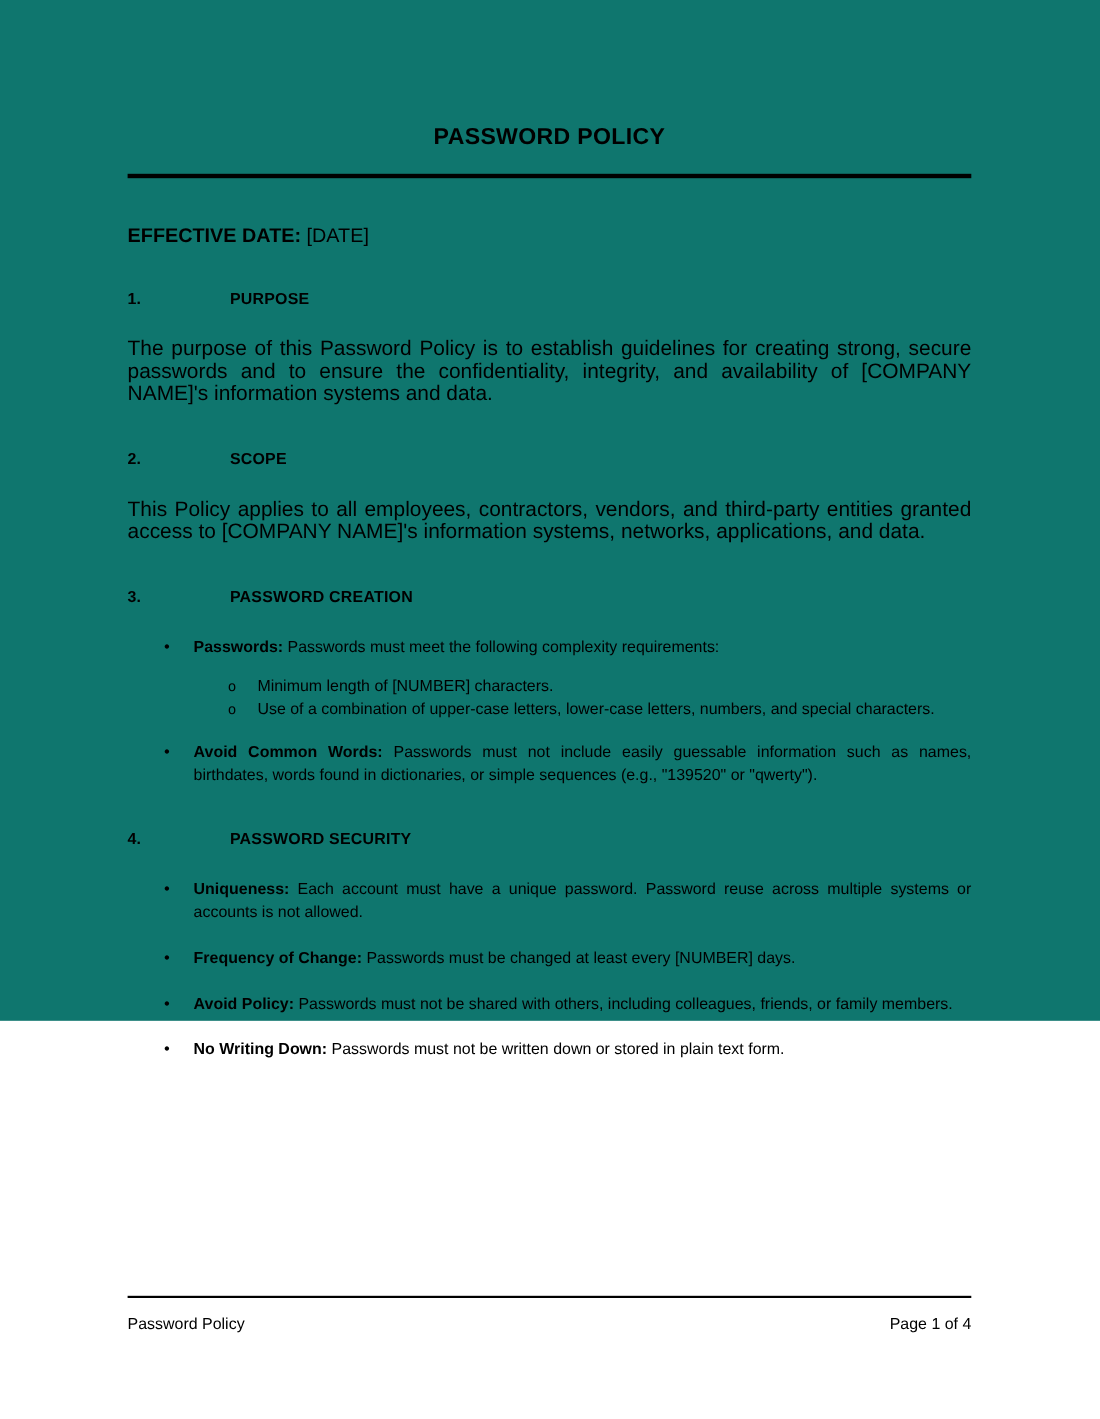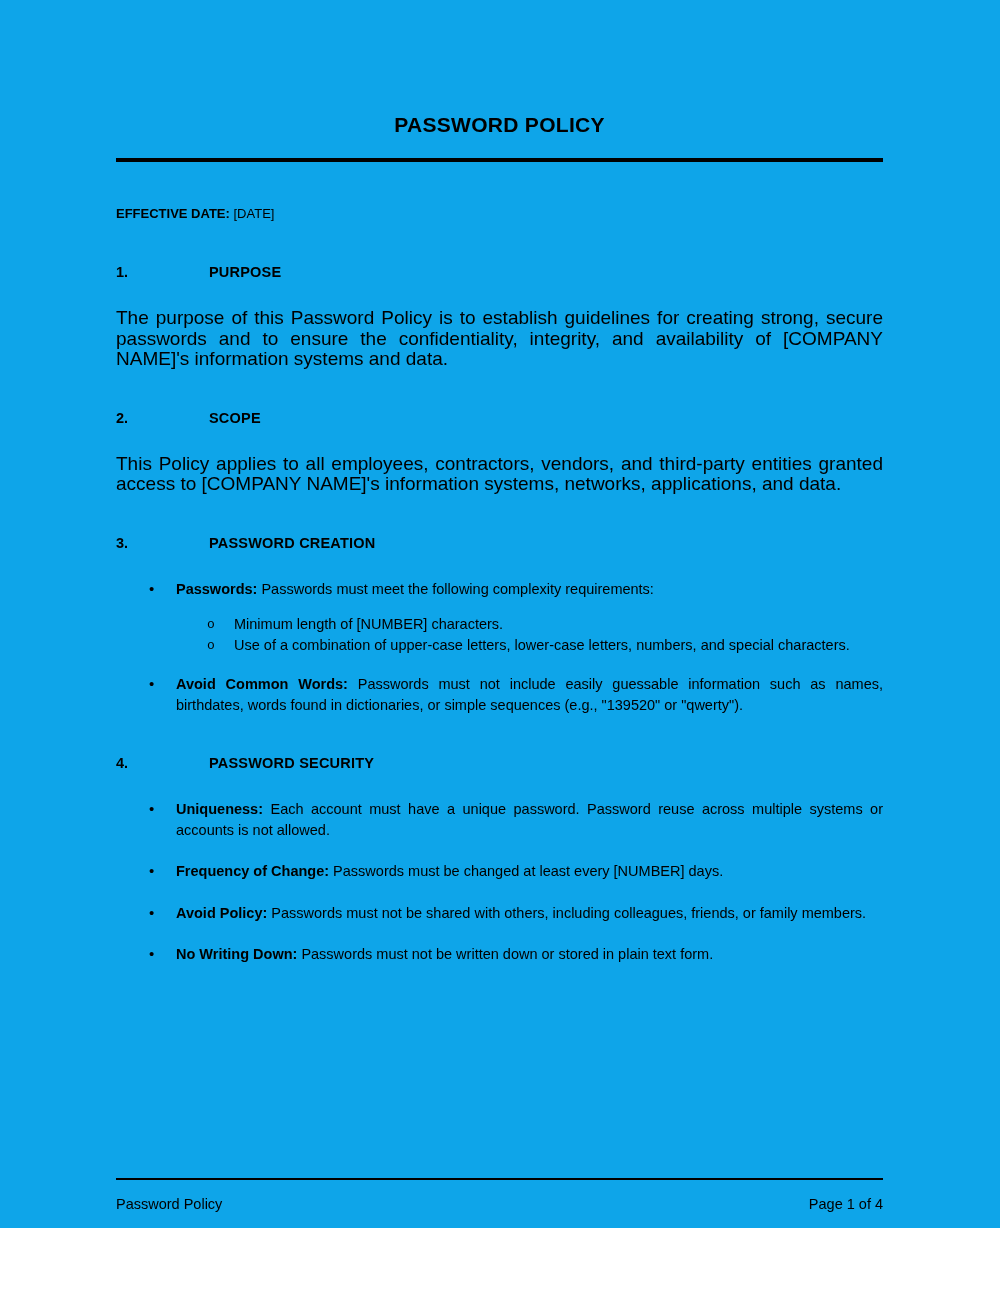--- a/index.html
+++ b/index.html
@@ -11,22 +11,22 @@
     width: 1000px;
     height: 1290px;
     font-family: "Liberation Sans", sans-serif;
     color: #000000;
     -webkit-font-smoothing: antialiased;
   }
 
   .page {
     position: relative;
     width: 1000px;
-    height: 1228px;
-    background: #0ea5e9;
+    height: 928px;
+    background: #0f766e;
     box-sizing: border-box;
   }
 
   .content {
     position: absolute;
     left: 116px;
     top: 0;
     width: 767px;
   }
 
@@ -44,21 +44,21 @@
   .title-rule {
     margin-top: 20px;
     border: 0;
     border-top: 4px solid #000000;
     height: 0;
     width: 767px;
   }
 
   
   .effective-date {
-    font-size: 13px;
+    font-size: 18px;
     line-height: 20px;
     margin-top: 42px;
   }
   .effective-date .lbl {
     font-weight: bold;
   }
 
   
   .section-heading {
     font-size: 14.5px;

